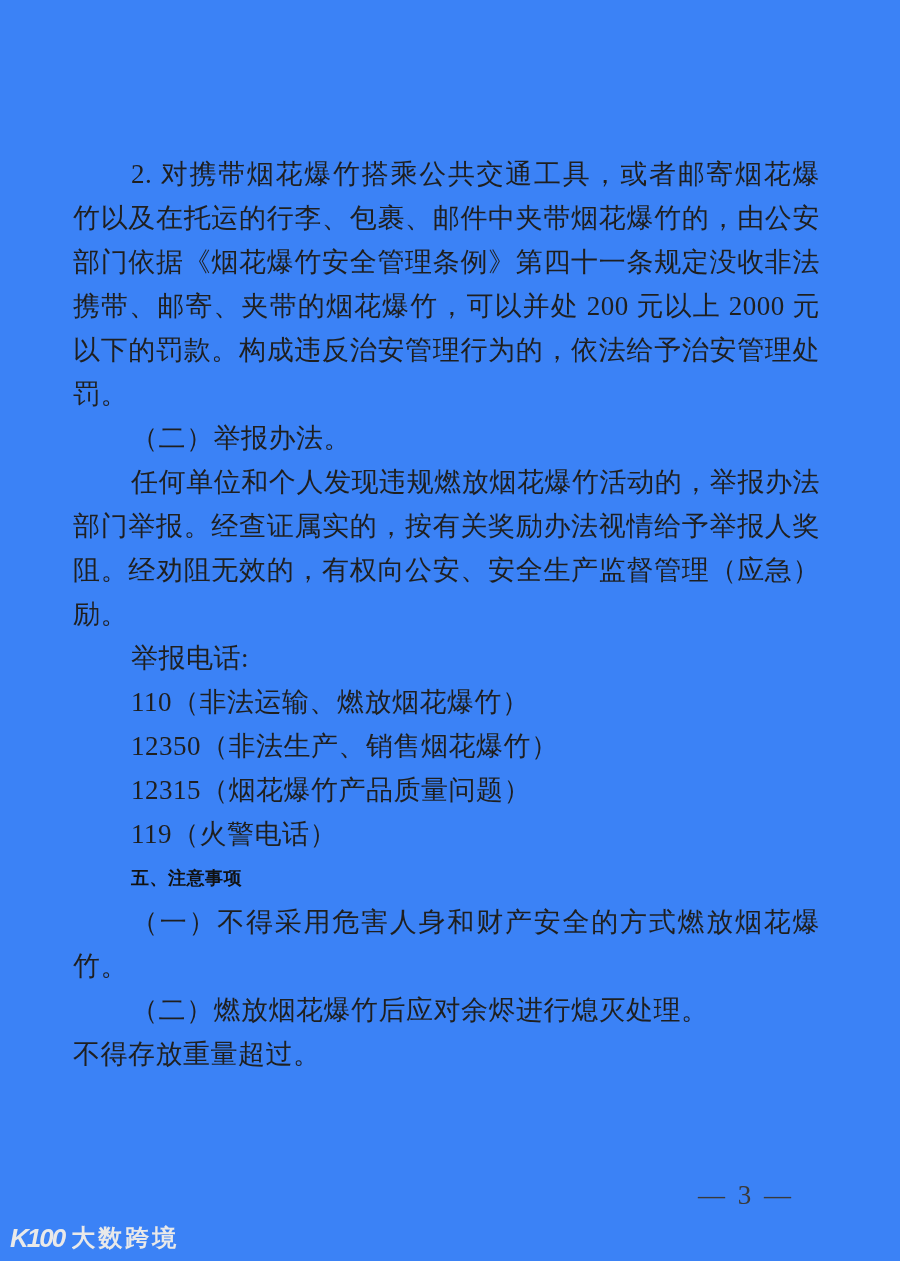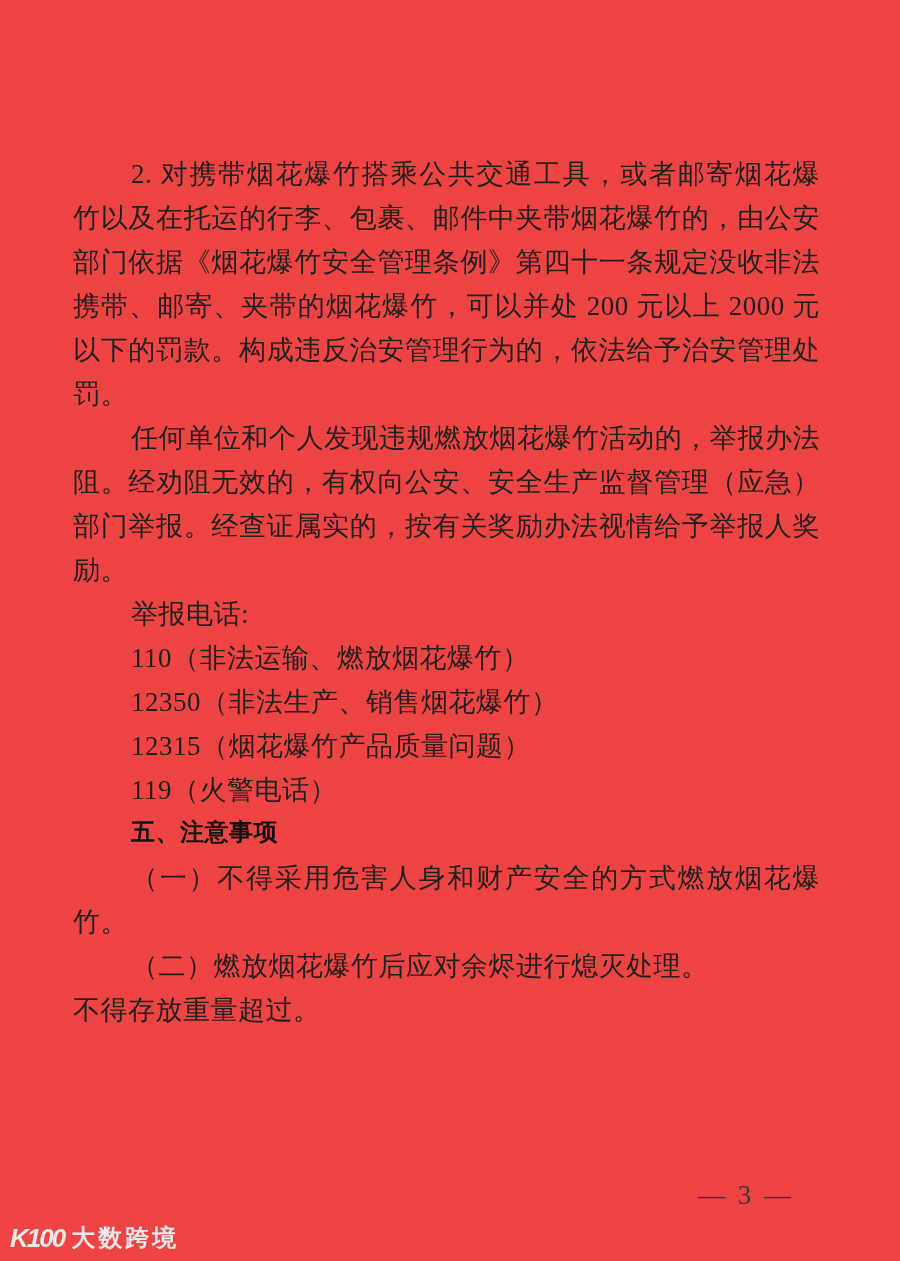--- a/index.html
+++ b/index.html
@@ -11,21 +11,21 @@
     height: 1261px;
     background: #ffffff;
     position: relative;
     overflow: hidden;
     font-family: "Liberation Serif", serif;
     color: #1f1f1f;
   }
   .page {
     position: absolute;
     inset: 0;
-    background: #ef4444;
+    background: #3b82f6;
   }
   .body-text {
     position: absolute;
     left: 73px;
     top: 152px;
     width: 747px;
   }
   .ln {
     font-size: 27px;
     line-height: 44px;
@@ -38,23 +38,23 @@
     white-space: normal;
     text-align: justify;
     text-align-last: justify;
   }
   
   .ind {
     padding-left: 58px;
   }
   
   .bold {
-    font-family: Liberation Mono, monospace;
+    font-family: Liberation Sans, sans-serif;
     font-weight: 700;
-    font-size: 24px;
+    font-size: 18px;
     color: #111111;
   }
   .footer {
     position: absolute;
     top: 1180px;
     right: 106px;
     font-size: 27px;
     color: #3a3a3a;
     letter-spacing: 3px;
   }
@@ -85,23 +85,24 @@
 
 <div class="page">
 
   <div class="body-text">
     <div class="ln ind j">2. 对携带烟花爆竹搭乘公共交通工具，或者邮寄烟花爆</div>
     <div class="ln j">竹以及在托运的行李、包裹、邮件中夹带烟花爆竹的，由公安</div>
     <div class="ln j">部门依据《烟花爆竹安全管理条例》第四十一条规定没收非法</div>
     <div class="ln j">携带、邮寄、夹带的烟花爆竹，可以并处 200 元以上 2000 元</div>
     <div class="ln j">以下的罚款。构成违反治安管理行为的，依法给予治安管理处</div>
     <div class="ln">罚。</div>
+    <div class="ln ind">（二）举报办法。</div>
     <div class="ln ind j">任何单位和个人发现违规燃放烟花爆竹活动的，举报办法</div>
+    <div class="ln j">部门举报。经查证属实的，按有关奖励办法视情给予举报人奖</div>
     <div class="ln j">阻。经劝阻无效的，有权向公安、安全生产监督管理（应急）</div>
-    <div class="ln j">部门举报。经查证属实的，按有关奖励办法视情给予举报人奖</div>
     <div class="ln">励。</div>
     <div class="ln ind">举报电话:</div>
     <div class="ln ind">110（非法运输、燃放烟花爆竹）</div>
     <div class="ln ind">12350（非法生产、销售烟花爆竹）</div>
     <div class="ln ind">12315（烟花爆竹产品质量问题）</div>
     <div class="ln ind">119（火警电话）</div>
     <div class="ln ind bold">五、注意事项</div>
     <div class="ln ind j">（一）不得采用危害人身和财产安全的方式燃放烟花爆</div>
     <div class="ln">竹。</div>
     <div class="ln ind">（二）燃放烟花爆竹后应对余烬进行熄灭处理。</div>

